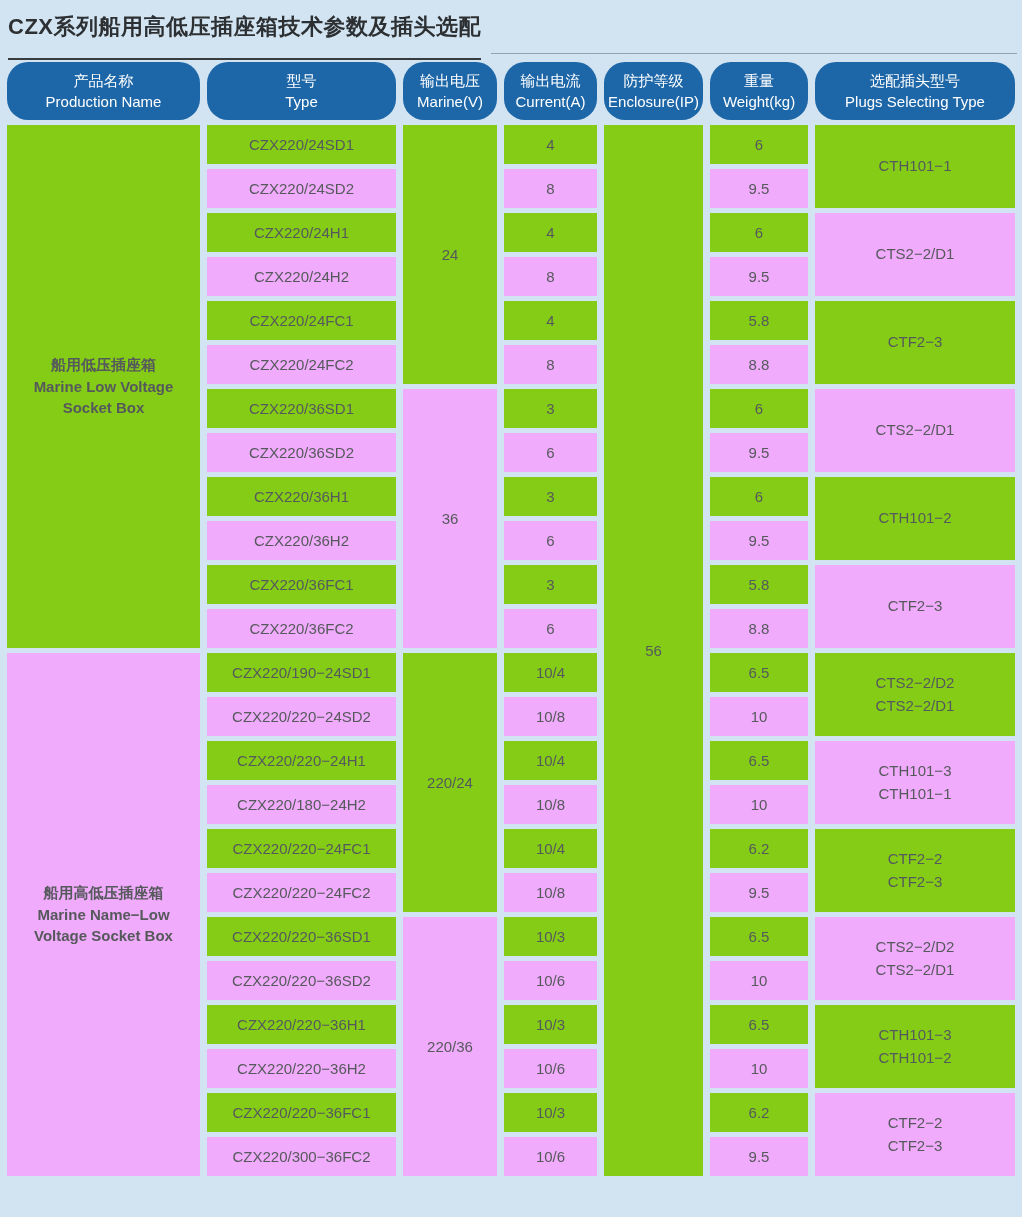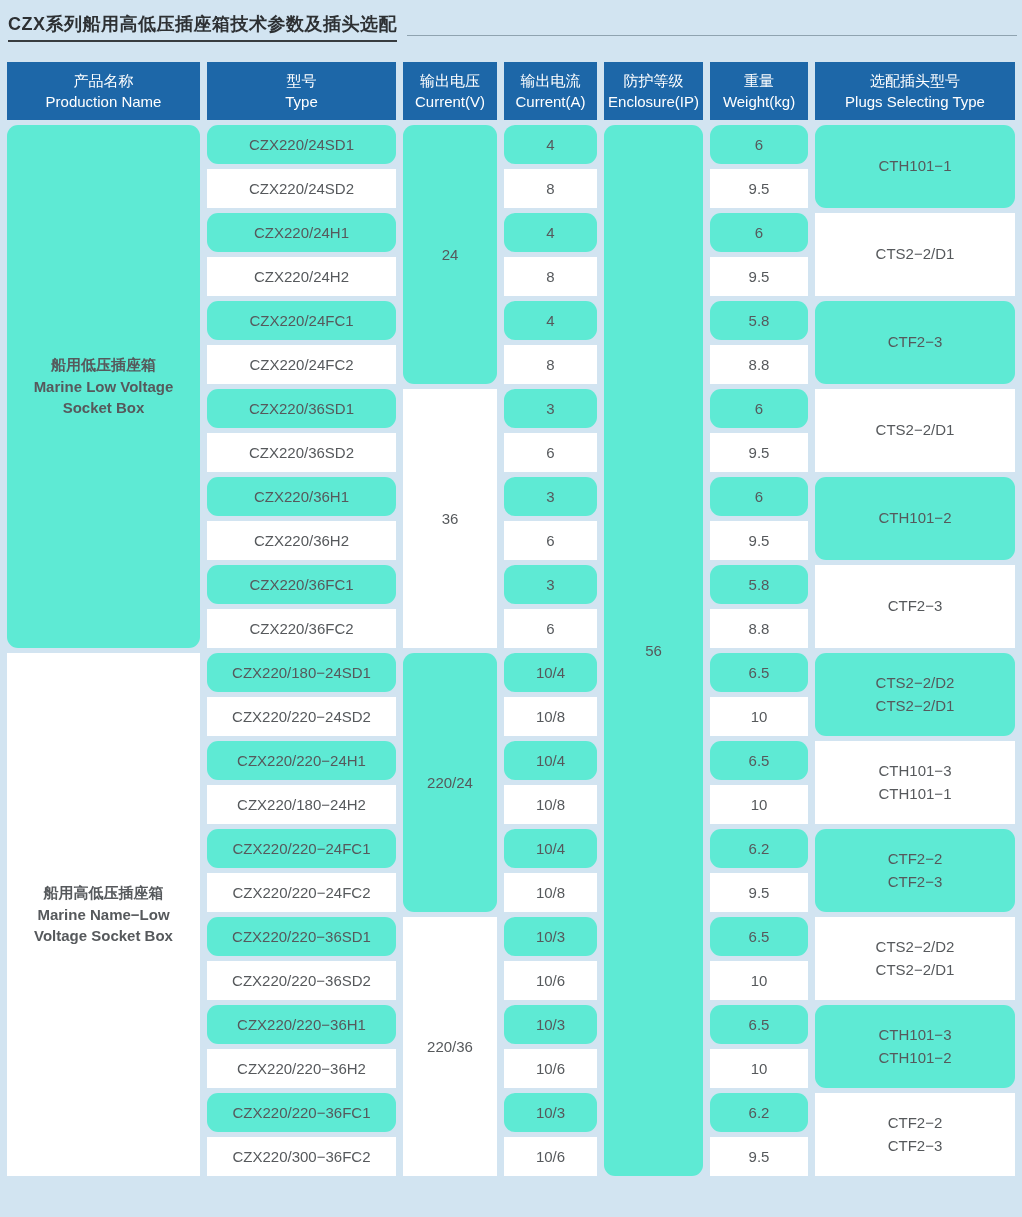--- a/index.html
+++ b/index.html
@@ -8,24 +8,24 @@
     background:#d2e4f1;
     font-family:"Liberation Sans","DejaVu Sans",sans-serif;
     position:relative;
     overflow:hidden;
   }
   .title-bar{
     position:absolute;top:12px;left:8px;right:5px;
     display:flex;align-items:flex-end;
   }
   .page-title{
-    font-size:18px;font-weight:bold;color:#2d3033;
+    font-size:22px;font-weight:bold;color:#2d3033;
     letter-spacing:.5px;
     border-bottom:2px solid #383c3f;
-    padding-bottom:4px;
+    padding-bottom:16px;
     white-space:nowrap;
   }
   .title-rule{
     flex:1;
     border-bottom:1px solid #8fa3b0;
     margin:0 0 6px 10px;
     height:0;
   }
   table.spec{
     position:absolute;top:57px;left:0;
@@ -37,23 +37,24 @@
     padding:0;margin:0;
     text-align:center;vertical-align:middle;
     font-size:15px;
   }
   tr.hdr{height:58px;}
   tr.r{height:39px;}
   th.hcell{
     background:#1d67a8;color:#ffffff;
     font-weight:normal;
     line-height:1.4;
-  }
-  td.cg{background:#5eead4;color:#56595c;border-radius:11px;}
-  td.cl{background:#ffffff;color:#56595c;}
+    border-radius:21px;
+  }
+  td.cg{background:#84cc16;color:#56595c;}
+  td.cl{background:#f0abfc;color:#56595c;}
   td.prod div{line-height:1.45;font-weight:bold;}
   td.plug div{line-height:1.5;}
 </style>
 </head>
 <body>
 
 <div class="title-bar">
   <span class="page-title">CZX系列船用高低压插座箱技术参数及插头选配</span>
   <span class="title-rule"></span>
 </div>
@@ -73,21 +74,21 @@
     <th class="hcell">
           <div>产品名称</div>
           <div>Production Name</div>
         </th>
     <th class="hcell">
           <div>型号</div>
           <div>Type</div>
         </th>
     <th class="hcell">
           <div>输出电压</div>
-          <div>Current(V)</div>
+          <div>Marine(V)</div>
         </th>
     <th class="hcell">
           <div>输出电流</div>
           <div>Current(A)</div>
         </th>
     <th class="hcell">
           <div>防护等级</div>
           <div>Enclosure(IP)</div>
         </th>
     <th class="hcell">
@@ -192,21 +193,21 @@
     <td class="cl">6</td>
     <td class="cl">8.8</td>
   </tr>
 
   <tr class="r">
     <td class="cl prod" rowspan="12">
           <div>船用高低压插座箱</div>
           <div>Marine Name−Low</div>
           <div>Voltage Socket Box</div>
         </td>
-    <td class="cg">CZX220/180−24SD1</td>
+    <td class="cg">CZX220/190−24SD1</td>
     <td class="cg" rowspan="6">220/24</td>
     <td class="cg">10/4</td>
     <td class="cg">6.5</td>
     <td class="cg plug" rowspan="2">
           <div>CTS2−2/D2</div>
           <div>CTS2−2/D1</div>
         </td>
   </tr>
   <tr class="r">
     <td class="cl">CZX220/220−24SD2</td>

